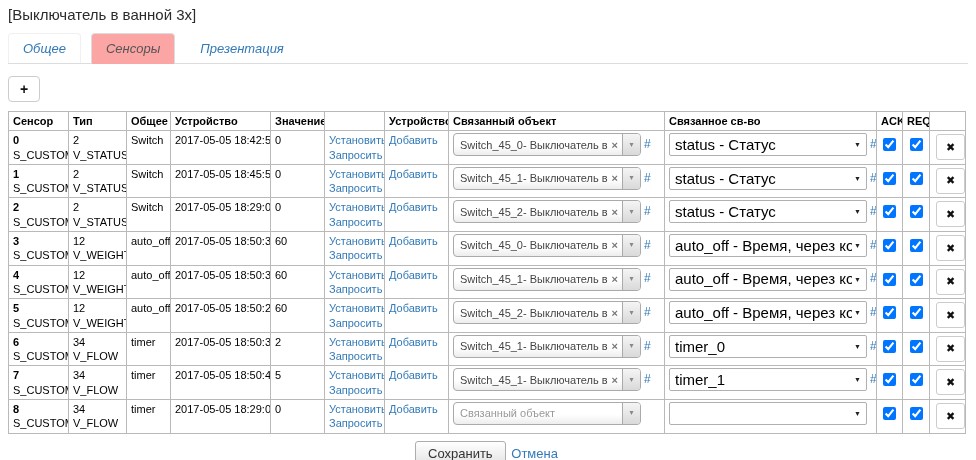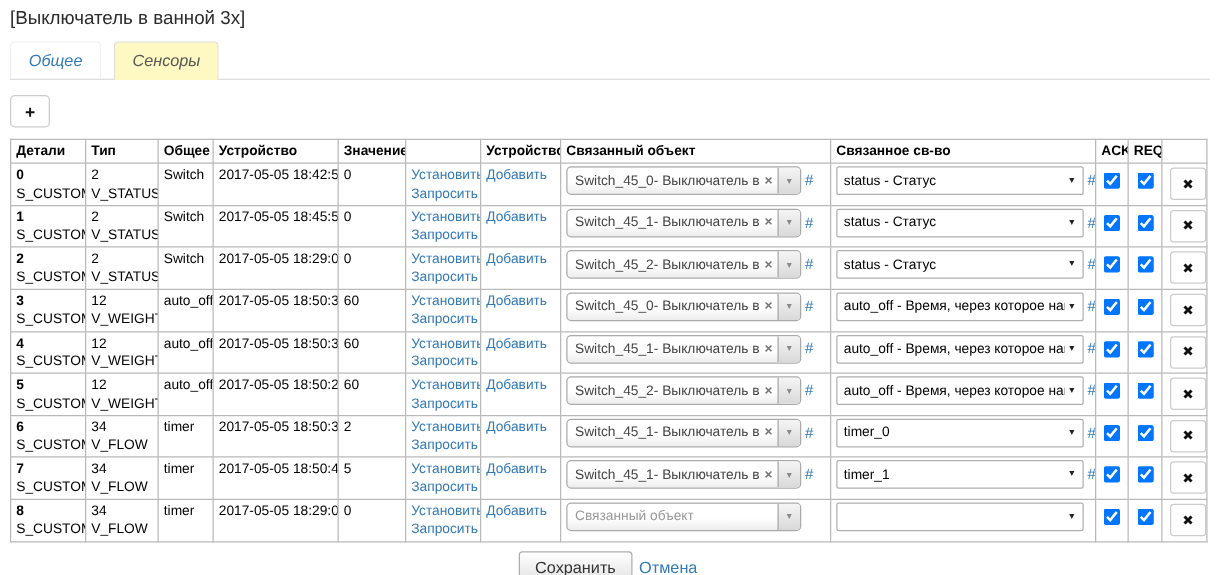--- a/index.html
+++ b/index.html
@@ -11,21 +11,21 @@
     padding: 4px 8px 0 8px;
     overflow: hidden;
   }
   .page-title { font-size: 15px; font-weight: 400; color:#2b2b2b; margin: 2px 0 10px 0; }
 
   
   .tabs { display:flex; border-bottom:1px solid #ddd; width: 960px; }
   .tab { padding: 7px 14px; font-size:13px; color:#337ab7; text-decoration:none; cursor:pointer;
          border:1px solid transparent; border-bottom:none; border-radius:4px 4px 0 0; margin-right:10px;font-style:italic;}
   .tab.faint { border-color:#f0f0f0; }
-  .tab.active { color:#555; background:#fef9c3; border-color:#ddd; margin-bottom:-1px; padding-bottom:8px; }
+  .tab.active { color:#555; background:#fca5a5; border-color:#ddd; margin-bottom:-1px; padding-bottom:8px; }
 
   
   .add-btn { margin-top: 12px; display:inline-flex; align-items:center; gap:5px;
              background:#fff; border:1px solid #ccc; border-radius:4px;
              padding: 4px 11px; font-size:13px; color:#333; cursor:pointer;
              font-family:"Liberation Sans",sans-serif;}
   .add-btn .plus { font-weight:bold; font-size:14px; color:#111; }
 
   
   table.sensors { border-collapse: collapse; table-layout: fixed; margin-top: 9px; width: 957px; font-size: 11px; }
@@ -45,21 +45,21 @@
   .s2-text { flex:1; overflow:hidden; white-space:nowrap; padding:0 2px 0 6px; color:#444; font-size:11px; }
   .s2-clear { color:#777; font-size:11px; font-weight:bold; padding:0 4px; cursor:pointer; }
   .s2-arrow { width:18px; align-self:stretch; display:flex; align-items:center; justify-content:center;
               border-left:1px solid #aaa; background:linear-gradient(#f5f5f5,#d9d9d9);
               color:#888; font-size:8px; cursor:pointer; }
   .s2.is-placeholder .s2-text { color:#999; }
 
   
   .nsel { display:flex; align-items:center; width:198px; height:23px; border:1px solid #b0b0b0; border-radius:2px;
           background:#fff; cursor:pointer; overflow:hidden; flex:none; }
-  .nsel-text { flex:1; overflow:hidden; white-space:nowrap; padding:0 2px 0 5px; color:#000; font-size:11px; }
+  .nsel-text { flex:1; overflow:hidden; white-space:nowrap; padding:0 2px 0 5px; color:#000; font-size:15px; }
   .nsel-arrow { flex:none; color:#222; font-size:7px; padding:0 5px 0 2px; }
 
   .hidden { visibility:hidden; }
 
   input[type=checkbox] { margin-top:5px; }
 
   .del-btn { width:29px; height:26px; background:#fff; border:1px solid #ccc; border-radius:3px;
              cursor:pointer; font-size:11px; font-weight:bold; color:#111; line-height:1;
              font-family:"DejaVu Sans",sans-serif; margin:1px 0 0 2px; }
 
@@ -73,20 +73,21 @@
 </head>
 <body>
 
 
 
 <div class="page-title">[Выключатель в ванной 3x]</div>
 
 <div class="tabs">
   <a class="tab faint">Общее</a>
   <a class="tab active">Сенсоры</a>
+  <a class="tab">Презентация</a>
 </div>
 
 <button class="add-btn">
   <span class="plus">+</span>
 </button>
 
 <table class="sensors">
   <colgroup>
     <col style="width:60px">
       <col style="width:58px">
@@ -96,21 +97,21 @@
       <col style="width:60px">
       <col style="width:64px">
       <col style="width:216px">
     <col style="width:212px">
       <col style="width:26px">
       <col style="width:27px">
       <col style="width:36px">
   </colgroup>
   <thead>
     <tr>
-      <th>Детали</th>
+      <th>Сенсор</th>
       <th>Тип</th>
       <th>Общее</th>
       <th>Устройство</th>
       <th>Значение</th>
       <th></th>
       <th>Устройство</th>
       <th>Связанный объект</th>
       <th>Связанное св-во</th>
       <th class="c">ACK</th>
       <th class="c">REQ</th>

